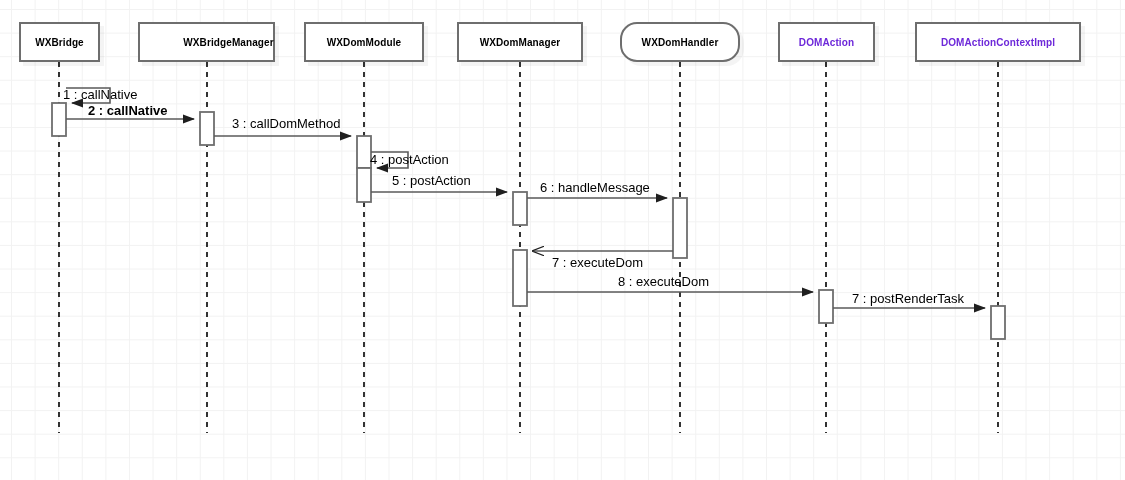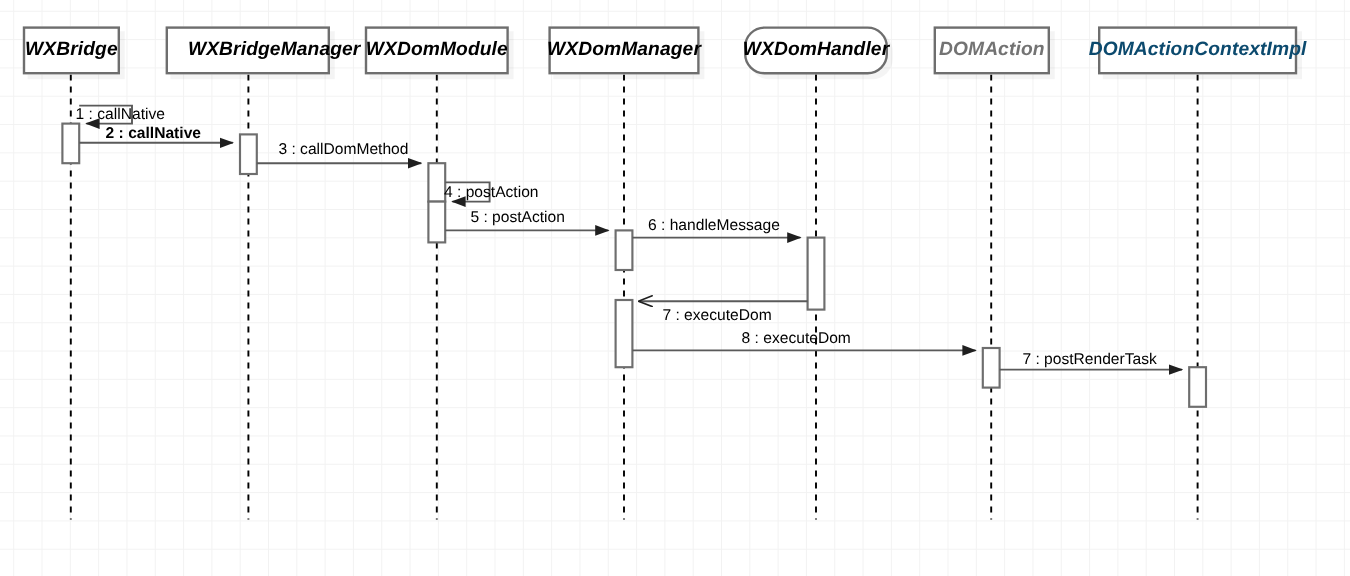--- a/index.html
+++ b/index.html
@@ -31,26 +31,25 @@
     position: absolute;
     box-sizing: border-box;
     background: #ffffff;
     border: 2px solid #6e6e6e;
     display: flex;
     align-items: center;
     justify-content: center;
     box-shadow: 4px 4px 0 0 rgba(0,0,0,0.045);
   }
   .lifeline-box .lbl {
-    font-size: 16px;
+    font-size: 10px;
     font-weight: bold;
     color: #000000;
     white-space: nowrap;
     letter-spacing: 0.1px;
-    font-style: italic;
   }
   .msg-label {
     position: absolute;
     font-size: 13px;
     color: #1a1a1a;
     white-space: nowrap;
     line-height: 14px;
   }
 </style>
 </head>
@@ -128,24 +127,24 @@
       <div class="lifeline-box" style="left: 304px; top: 22px; width: 120px; height: 40px; border-color: rgb(110, 110, 110); background: rgb(255, 255, 255);">
         <span class="lbl" style="color: rgb(0, 0, 0);">WXDomModule</span>
       </div>
       <div class="lifeline-box" style="left: 457px; top: 22px; width: 126px; height: 40px; border-color: rgb(110, 110, 110); background: rgb(255, 255, 255);">
         <span class="lbl" style="color: rgb(0, 0, 0);">WXDomManager</span>
       </div>
       <div class="lifeline-box" style="left: 620px; top: 22px; width: 120px; height: 40px; border-color: rgb(110, 110, 110); background: rgb(255, 255, 255); border-radius: 17px;">
         <span class="lbl" style="color: rgb(0, 0, 0);">WXDomHandler</span>
       </div>
       <div class="lifeline-box" style="left: 778px; top: 22px; width: 97px; height: 40px; border-color: rgb(110, 110, 110); background: rgb(255, 255, 255);">
-        <span class="lbl" style="color: #737373;">DOMAction</span>
+        <span class="lbl" style="color: #6d28d9;">DOMAction</span>
       </div>
       <div class="lifeline-box" style="left: 915px; top: 22px; width: 166px; height: 40px; border-color: rgb(110, 110, 110); background: rgb(255, 255, 255);">
-        <span class="lbl" style="color: #0c4a6e;">DOMActionContextImpl</span>
+        <span class="lbl" style="color: #6d28d9;">DOMActionContextImpl</span>
       </div>
     </div>
   <div id="labels-layer">
       <div class="msg-label" style="left: 63px; top: 88px; color: rgb(0, 0, 0);">1 : callNative</div>
       <div class="msg-label" style="left: 88px; top: 104px; color: rgb(0, 0, 0); font-weight: bold;">2 : callNative</div>
       <div class="msg-label" style="left: 232px; top: 117px; color: rgb(0, 0, 0);">3 : callDomMethod</div>
       <div class="msg-label" style="left: 370px; top: 153px; color: rgb(0, 0, 0);">4 : postAction</div>
       <div class="msg-label" style="left: 392px; top: 174px; color: rgb(0, 0, 0);">5 : postAction</div>
       <div class="msg-label" style="left: 540px; top: 181px; color: rgb(0, 0, 0);">6 : handleMessage</div>
       <div class="msg-label" style="left: 552px; top: 256px; color: rgb(0, 0, 0);">7 : executeDom</div>

